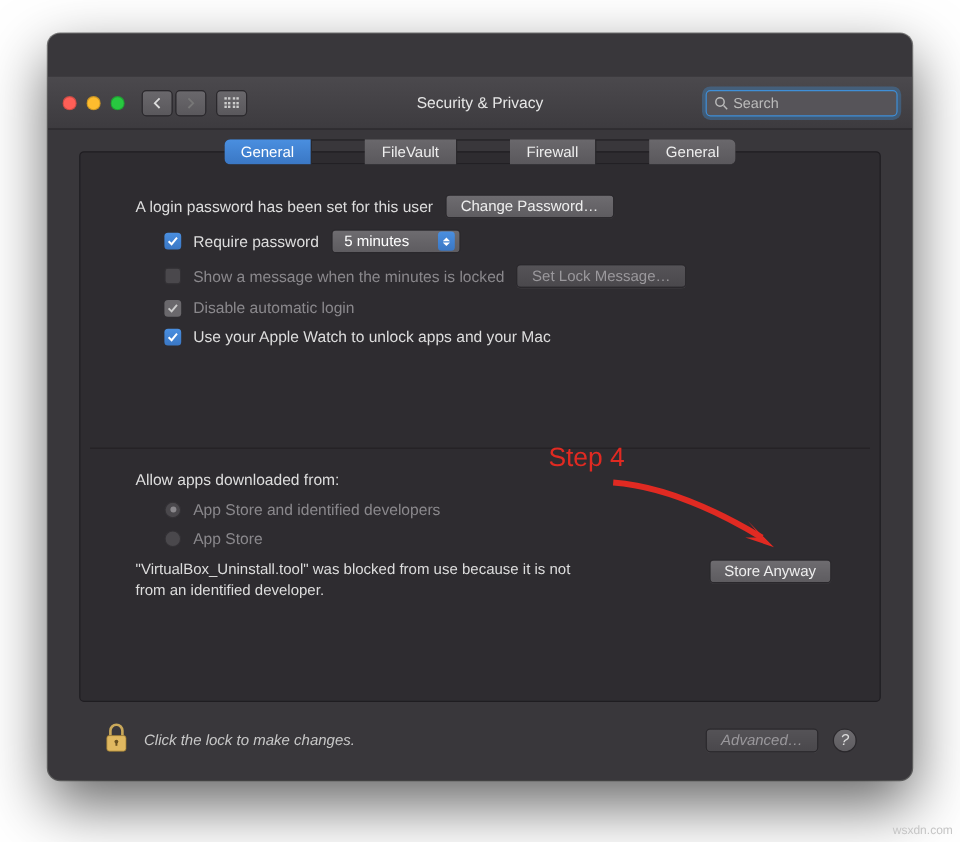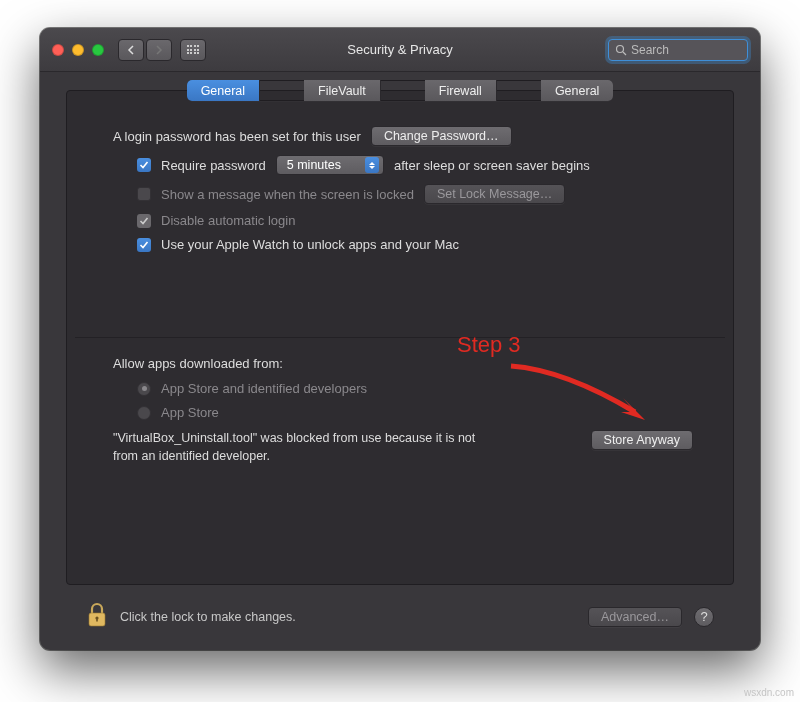--- a/index.html
+++ b/index.html
@@ -24,20 +24,21 @@
       flex-direction: column;
     }
     .titlebar {
       height: 44px;
       background: linear-gradient(#4b494d, #3d3b3f);
       border-bottom: 1px solid #2a282c;
       display: flex;
       align-items: center;
       padding: 0 12px;
       position: relative;
+      margin-top: 36px;
     }
     .traffic { display: flex; gap: 8px; margin-right: 14px; }
     .dot { width: 12px; height: 12px; border-radius: 50%; border: 0.5px solid rgba(0,0,0,0.2); }
     .dot.red { background: #ff5f57; }
     .dot.yellow { background: #febc2e; }
     .dot.green { background: #28c840; }
     .nav-buttons { display: flex; gap: 2px; margin-right: 8px; }
     .nav-btn {
       width: 26px; height: 22px;
       background: linear-gradient(#6a686c, #5a585c);
@@ -56,21 +57,21 @@
     }
     .grid-icon { display: grid; grid-template-columns: repeat(4, 2px); gap: 1.5px; }
     .grid-icon span { width: 2px; height: 2px; background: #ccc; }
     .win-title {
       position: absolute; left: 0; right: 0; text-align: center;
       font-size: 13px; font-weight: 500; color: #e6e6e6;
       pointer-events: none;
     }
     .search {
       margin-left: auto;
-      width: 140px; height: 22px;
+      width: 160px; height: 22px;
       background: #565459;
       border: 1px solid #3f8fd8;
       box-shadow: 0 0 0 3px rgba(63,143,216,0.35);
       border-radius: 4px;
       display: flex; align-items: center;
       padding: 0 6px; gap: 4px;
       color: #bbb;
     }
     .search svg { flex: none; }
     .search span { font-size: 12px; color: #bbb; }
@@ -190,20 +191,21 @@
     }
     .arrow-annot {
       position: absolute;
       left: 438px; top: 24px;
       pointer-events: none;
     }
     .footer {
       display: flex; align-items: center;
       padding: 0 20px 18px 20px;
       gap: 12px;
+      font-style: italic;
     }
     .lock-icon svg { width: 22px; height: 28px; }
     .footer-text { font-size: 12.5px; color: #c8c8c8; }
     .spacer { flex: 1; }
     .help-btn {
       width: 20px; height: 20px; border-radius: 50%;
       background: linear-gradient(#6e6c70, #5e5c60);
       border: 1px solid #2a282c;
       color: #ddd; font-size: 13px;
       display: flex; align-items: center; justify-content: center;
@@ -295,25 +297,24 @@
           <div class="checkbox checked">
             <svg viewBox="0 0 10 10">
                 <path d="M1.5 5 L4 7.5 L8.5 2" stroke="#fff" stroke-width="1.6" fill="none"></path>
               </svg>
           </div>
           <span>Require password</span>
           <div class="popup">
             <span>5 minutes</span>
             <div class="arrows"></div>
           </div>
-          <span>after sleep or screen saver begins</span>
         </div>
         <div class="row sub">
           <div class="checkbox disabled-unchecked"></div>
-          <span class="label-dim">Show a message when the screen is locked</span>
+          <span class="label-dim">Show a message when the minutes is locked</span>
           <div class="btn disabled">
               <span>Set Lock Message…</span>
             </div>
         </div>
         <div class="row sub">
           <div class="checkbox disabled-checked">
             <svg viewBox="0 0 10 10">
                 <path d="M1.5 5 L4 7.5 L8.5 2" stroke="#ccc" stroke-width="1.6" fill="none"></path>
               </svg>
           </div>
@@ -326,21 +327,21 @@
               </svg>
           </div>
           <span>Use your Apple Watch to unlock apps and your Mac</span>
         </div>
       </div>
 
       <div style="height:56px"></div>
       <div class="hr"></div>
 
       <div class="section2">
-        <div class="annotation">Step 3</div>
+        <div class="annotation">Step 4</div>
         <svg class="arrow-annot" width="160" height="70" viewBox="0 0 160 70">
           <path d="M6 4 Q 60 8 130 50" stroke="#e02a22" stroke-width="5" fill="none"></path>
           <polygon points="130,50 118,36 140,58 116,50" fill="#e02a22"></polygon>
         </svg>
 
         <div style="margin-bottom:10px;">Allow apps downloaded from:</div>
         <div class="row sub">
           <div class="radio selected"></div>
           <span class="label-dim">App Store and identified developers</span>
         </div>

